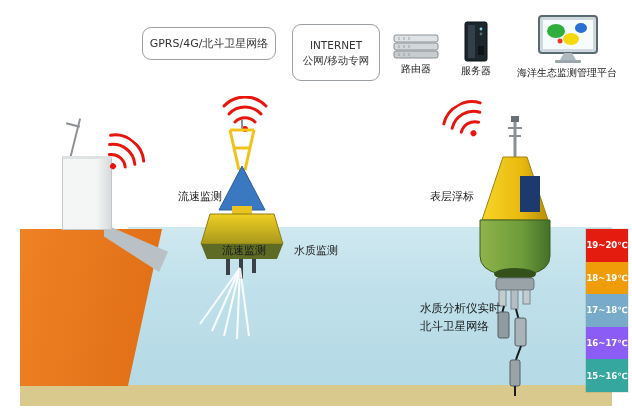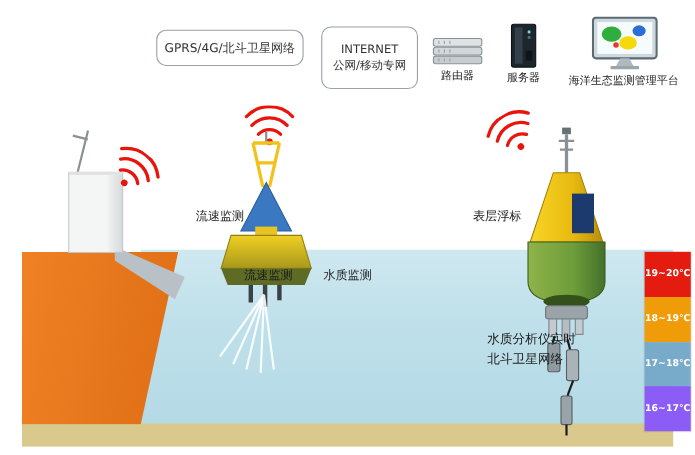--- a/index.html
+++ b/index.html
@@ -52,21 +52,21 @@
   .server-label { left:442px; top:64px; width:68px; }
   .monitor-icon { left:538px; top:15px; }
   .monitor-label { left:508px; top:66px; width:118px; }
 
   
   .scene-label { font-size:11px; color:#1a1a1a; }
   .lbl-surface { left:178px; top:189px; }
   .lbl-flow { left:178px; top:243px;margin-left:44px; }
   .lbl-quality { left:266px; top:243px;margin-left:28px; }
   .lbl-profile { left:430px; top:189px; }
-  .lbl-analyzer { left:420px; top:300px; font-size:11.5px; line-height:1.55;margin-left:23px; }
+  .lbl-analyzer { left:420px; top:300px; font-size:11.5px; line-height:1.55; }
 
   
   .temp-scale { left:586px; top:229px; width:42px; height:163px;
                 display:flex; flex-direction:column; box-shadow:0 0 0 1px rgba(0,0,0,.08); }
   .temp-seg { flex:1; display:flex; align-items:center; justify-content:center;
               color:#fff; font-size:8.5px; font-weight:bold; white-space:nowrap; }
 
   svg { display:block; }
 </style>
 </head>
@@ -220,15 +220,16 @@
   <div class="abs scene-label lbl-analyzer">
     <div>水质分析仪实时</div>
     <div>北斗卫星网络</div>
   </div>
 
   <div class="abs temp-scale">
     <div class="temp-seg" style="background: rgb(228, 28, 15);">19~20℃</div>
     <div class="temp-seg" style="background: rgb(240, 156, 8);">18~19℃</div>
     <div class="temp-seg" style="background: rgb(120, 171, 201);">17~18℃</div>
     <div class="temp-seg" style="background: #8b5cf6;">16~17℃</div>
+    <div class="temp-seg" style="background: rgb(53, 167, 158);">15~16℃</div>
   </div>
 
 </div>
 
 </body></html>

